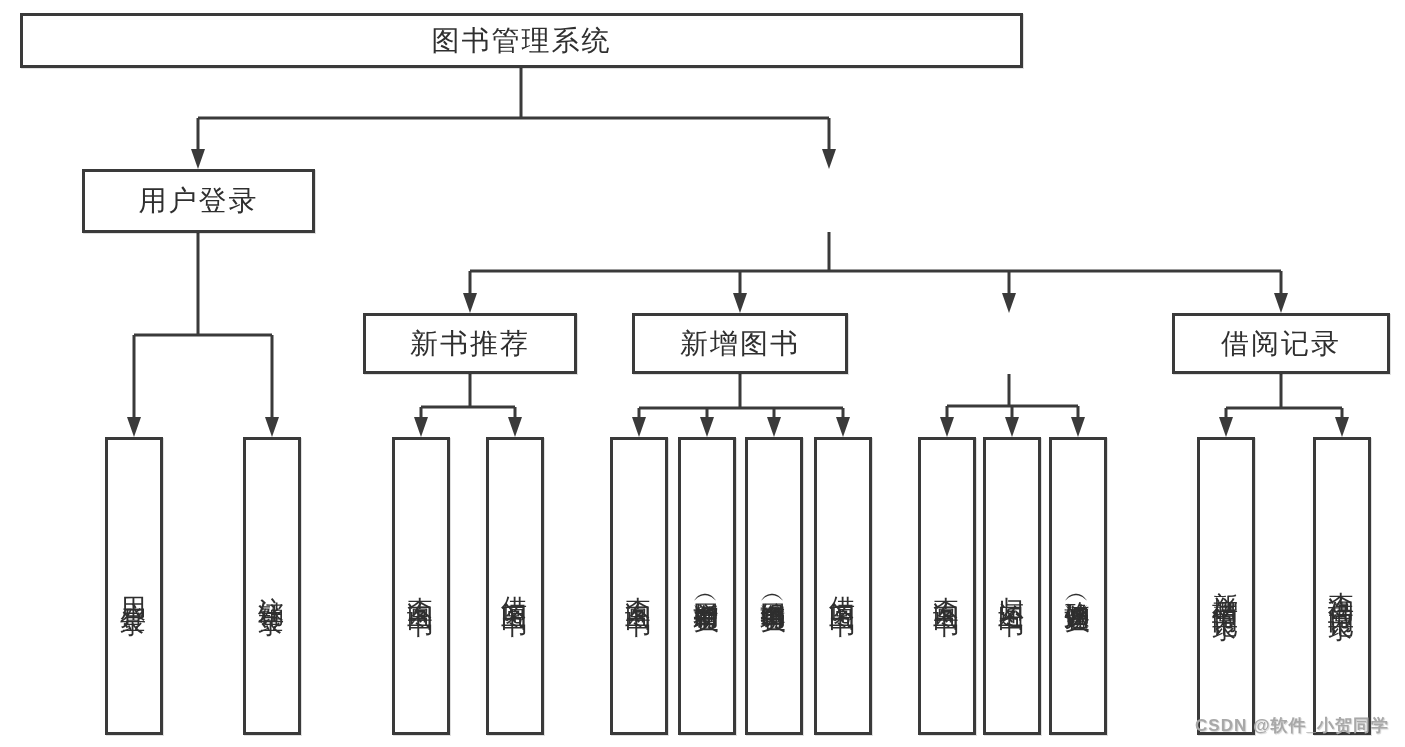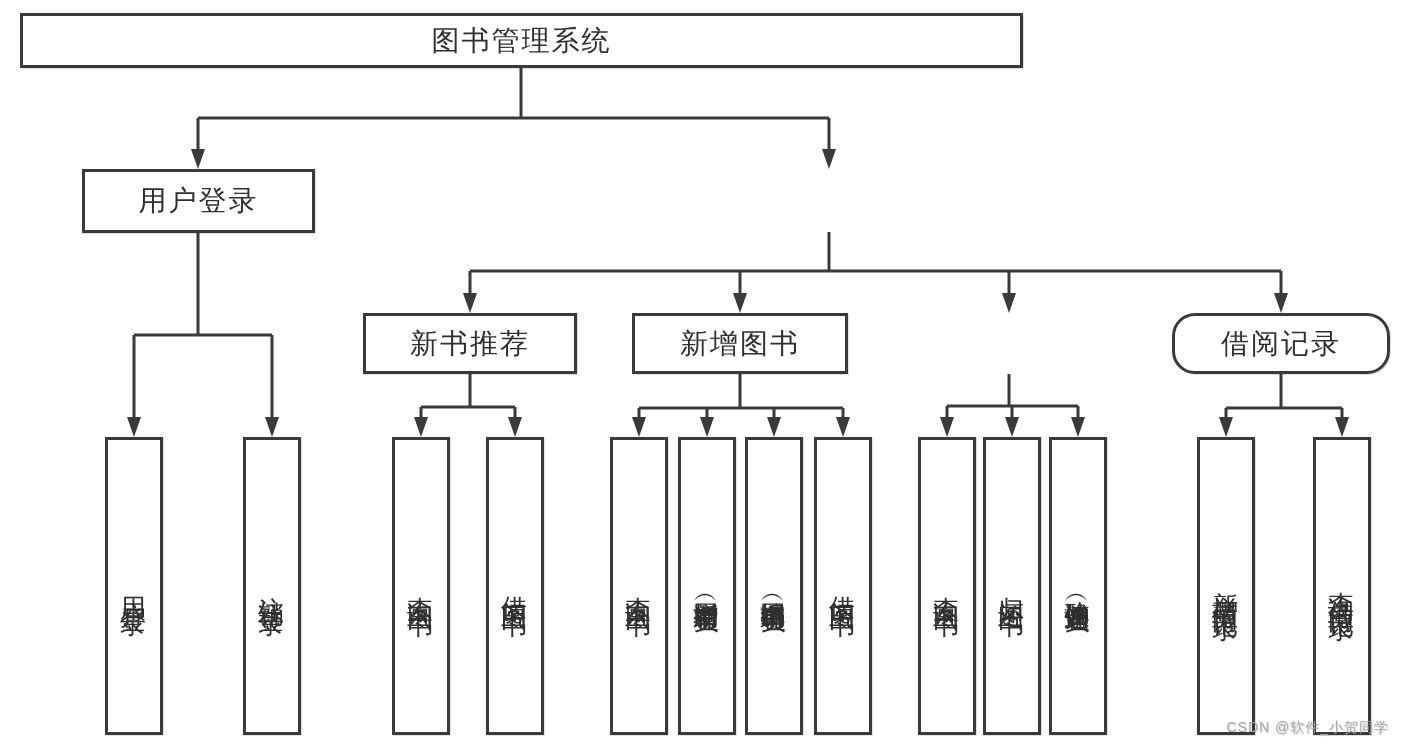--- a/index.html
+++ b/index.html
@@ -40,21 +40,21 @@
   
   .root { left: 20px; top: 13px; width: 1003px; height: 55px; }
   
   .l2a { left: 82px;  top: 169px; width: 233px; height: 64px; }
   .l2b { left: 712px; top: 169px; width: 235px; height: 64px; }
   
   .l3  { top: 313px; height: 61px; }
   .l3a { left: 363px;  width: 214px; }
   .l3b { left: 632px;  width: 216px; }
   .l3c { left: 901px;  width: 216px; }
-  .l3d { left: 1172px; width: 218px; border-radius: 23px; }
+  .l3d { left: 1172px; width: 218px; }
   
   .leaf {
     top: 437px;
     height: 298px;
     width: 58px;
     writing-mode: vertical-rl;
     letter-spacing: 5px;
     font-size: 26px;
   }
   .leaf.long { letter-spacing: 1px; font-size: 25px; }
@@ -68,25 +68,26 @@
   .lf8  { left: 814px; }
   .lf9  { left: 918px; }
   .lf10 { left: 983px; }
   .lf11 { left: 1049px; }
   .lf12 { left: 1197px; }
   .lf13 { left: 1313px; }
   .watermark {
     position: absolute;
     right: 16px;
     bottom: 10px;
-    font-size: 14px;
+    font-size: 17px;
     color: #a8a8a8;
     letter-spacing: 1px;
     text-shadow: 1px 1px 1px rgba(0,0,0,0.18);
     z-index: 5;
+    font-weight: bold;
   }
 </style>
 </head>
 <body>
 
 <div class="canvas">
 
   <svg class="connectors" viewBox="0 0 1405 747" xmlns="http://www.w3.org/2000/svg">
     <g stroke="#3a3a3a" stroke-width="3" fill="none">
 

